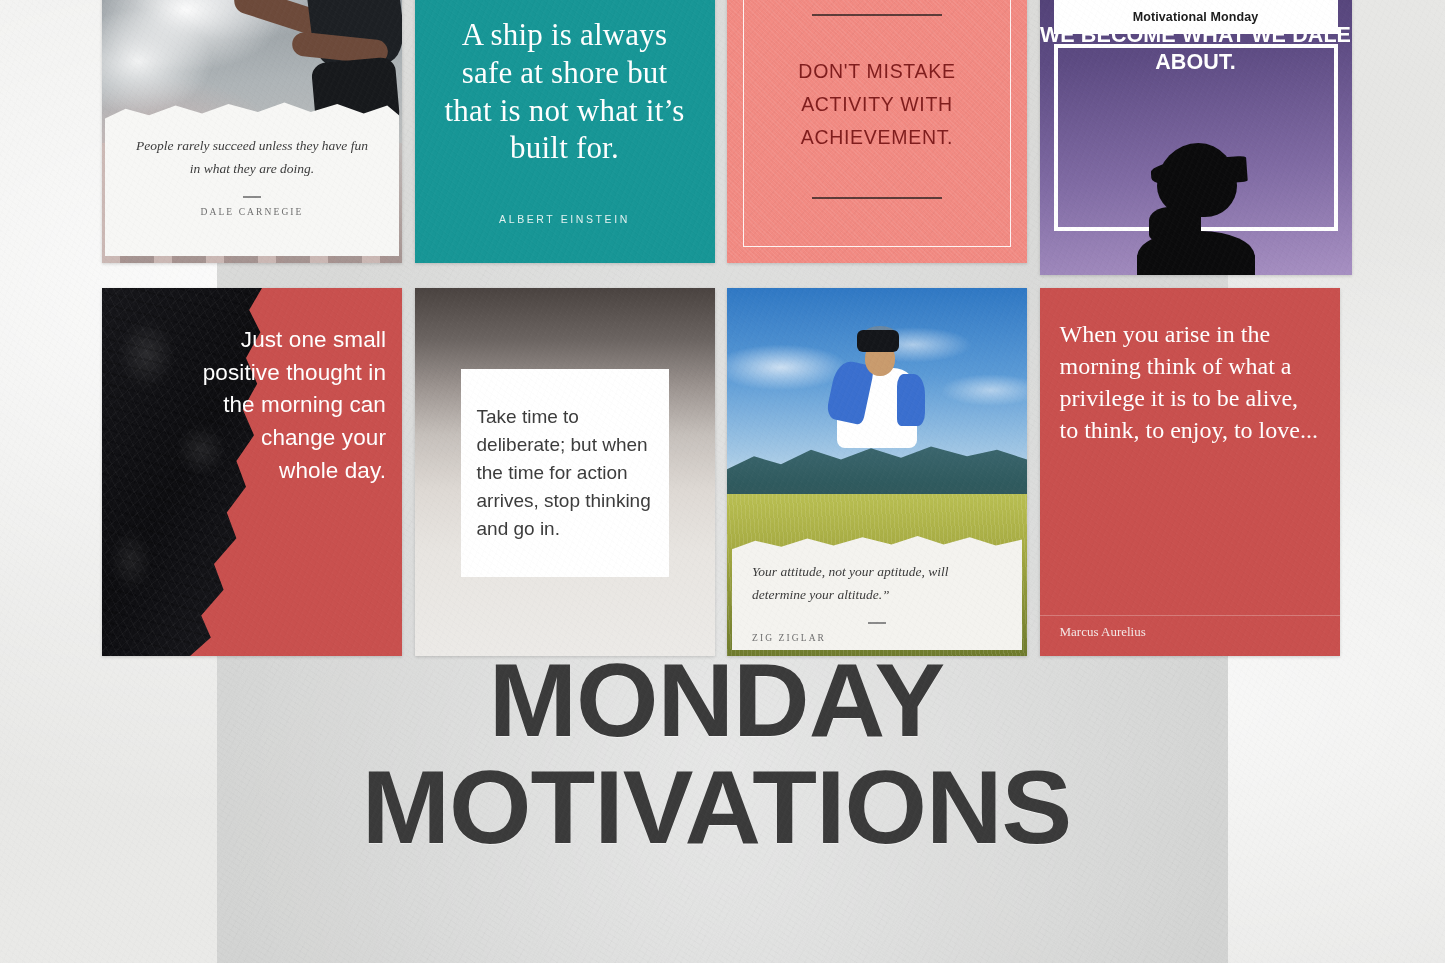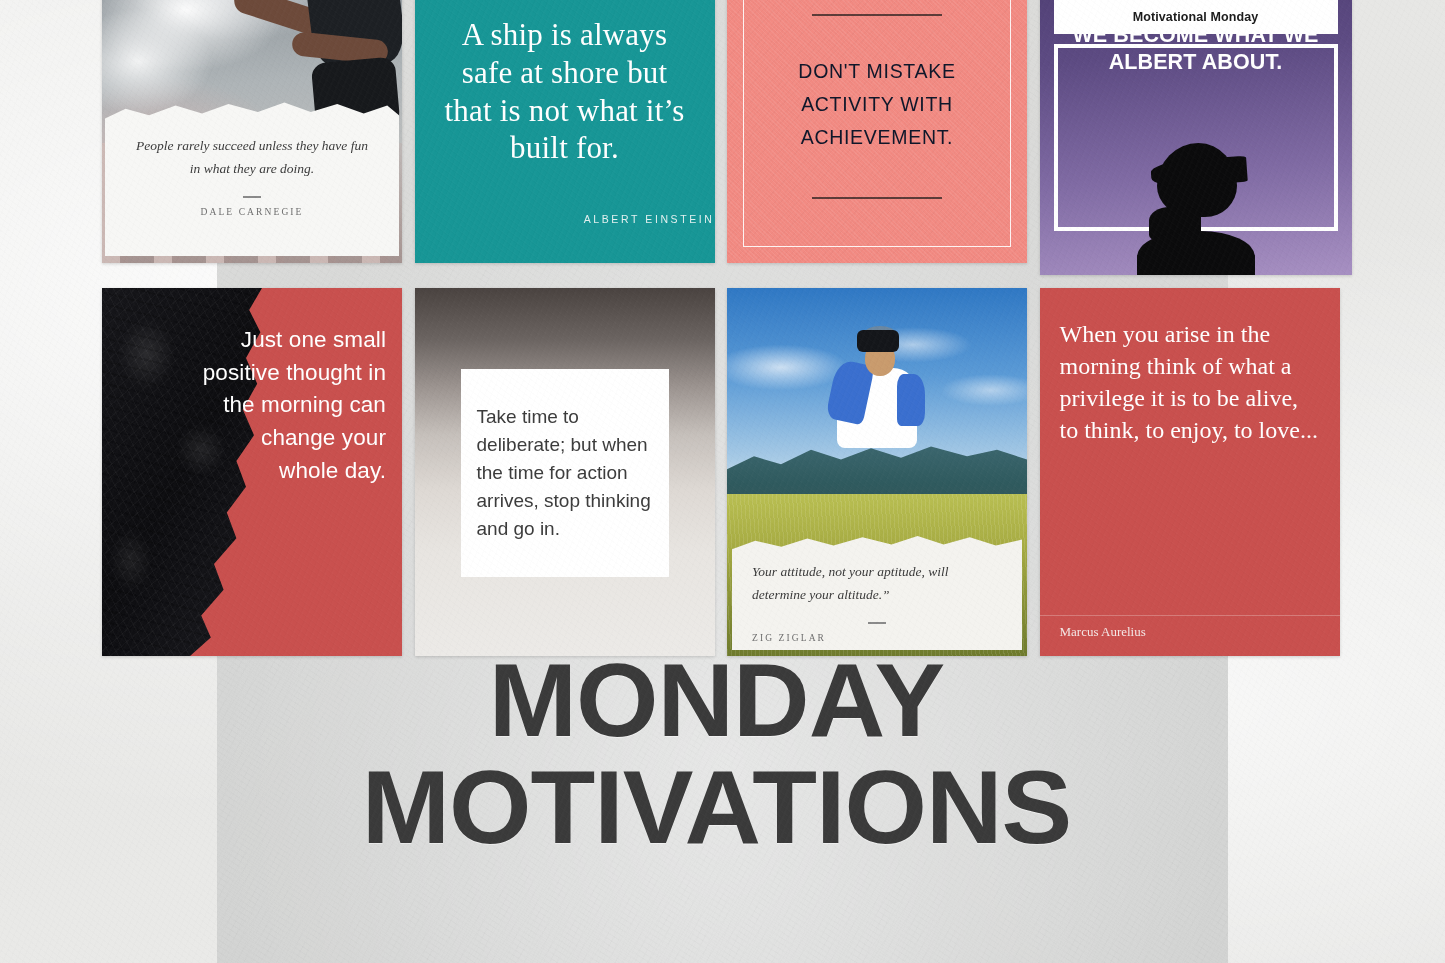--- a/index.html
+++ b/index.html
@@ -155,21 +155,21 @@
     font-family:"Liberation Serif", serif;
     color:#ffffff;
     font-size:31px;
     line-height:1.22;
     text-align:center;
     padding:78px 22px 0;
     letter-spacing:.2px;
   }
   .teal-author{
     position:absolute; left:0; right:0; bottom:38px;
-    text-align:right;
+    text-align:center;
     color:#e3f1f0;
     font-size:10.5px;
     letter-spacing:2.6px;
   }
 
   
   .c-coral{
     background:#f28a82;
     display:flex; align-items:center; justify-content:center;
   }
@@ -187,21 +187,21 @@
   }
   .coral-rule{
     position:absolute; left:50%; transform:translateX(-50%);
     width:130px; height:2px; background:#5c3b38;
   }
   .coral-rule.top{ top:76px; }
   .coral-rule.bottom{ bottom:64px; }
   .coral-quote{
     position:relative; z-index:2;
     text-align:center;
-    color:#0f172a;
+    color:#7f1d1d;
     font-size:19.5px;
     line-height:1.68;
     letter-spacing:.7px;
     padding:0 38px;
     margin-top:8px;
   }
 
   
   .c-purple{
     background:linear-gradient(175deg,#4a3a6e 0%, #5d4b83 35%, #7f6aa3 68%, #a790c2 100%);
@@ -442,21 +442,21 @@
         <div class="coral-rule top"></div>
         <div class="coral-rule bottom"></div>
         <div class="coral-quote">DON'T MISTAKE ACTIVITY WITH ACHIEVEMENT.</div>
       </div>
 
       <div class="card c-purple">
         <div class="mm-banner">
           <span>Motivational Monday</span>
         </div>
         <div class="mm-frame"></div>
-        <div class="mm-quote">WE BECOME WHAT WE ALBERT ABOUT.</div>
+        <div class="mm-quote">WE BECOME WHAT WE DALE ABOUT.</div>
         <div class="mm-silhouette">
           <div class="h"></div>
           <div class="cap"></div>
           <div class="n"></div>
           <div class="sh"></div>
         </div>
       </div>
     </div>
 
     <div class="row row2">

